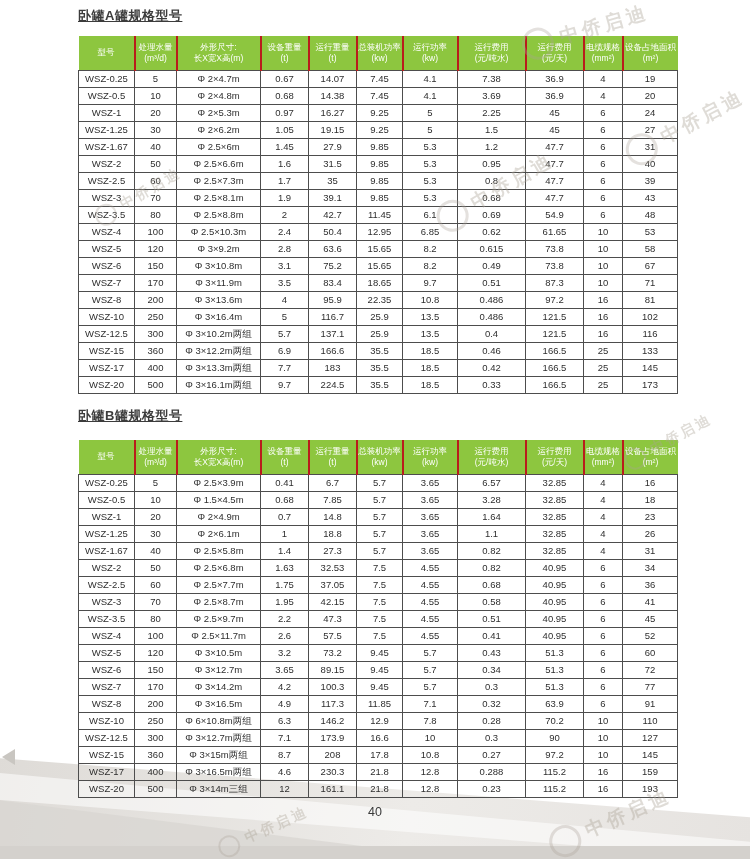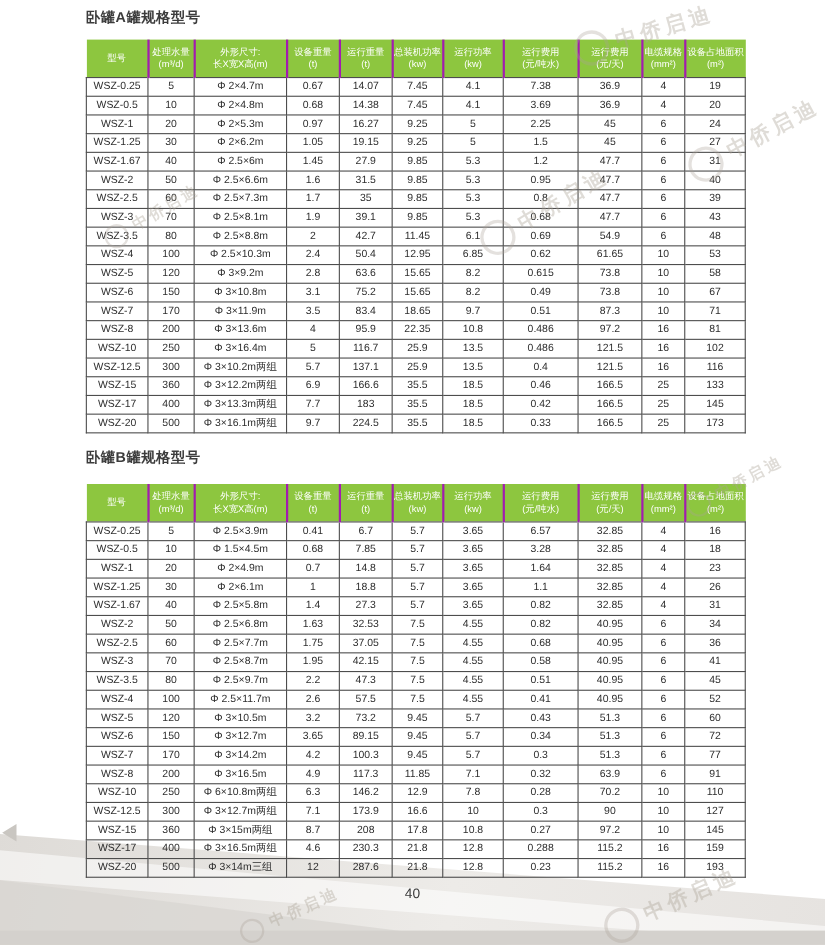--- a/index.html
+++ b/index.html
@@ -47,21 +47,21 @@
     display:inline-block; width:32px; height:32px; border-radius:50%;
     border:3px solid rgba(172,163,151,.32); flex:0 0 auto;
   }
   .wm .wm-text { font-size:19px; font-weight:bold; letter-spacing:4px; }
   .wm.small .wm-ring { width:22px; height:22px; border-width:2px; }
   .wm.small .wm-text { font-size:14px; letter-spacing:3px; }
 
   
   .section-title {
     position:absolute; left:78px; z-index:1;
-    font-size:13px; font-weight:bold; color:#3c3c3c; letter-spacing:.5px;
+    font-size:13px; font-weight:bold; color:#3c3c3c; letter-spacing:.5px;text-decoration:underline;
   }
   #title-a { top:7px; }
   #title-b { top:407px; }
   .page-number {
     position:absolute; top:805px; left:0; width:750px; z-index:1;
     text-align:center; font-size:12.5px; color:#3a3a3a;
   }
 
   
   .spec-table {
@@ -79,21 +79,21 @@
   .spec-table col.c7 { width:55px; }
   .spec-table col.c8 { width:68px; }
   .spec-table col.c9 { width:58px; }
   .spec-table col.c10 { width:39px; }
   .spec-table col.c11 { width:55px; }
 
   .spec-table th {
     background:#8dc63f; color:#ffffff; font-weight:normal;
     font-size:8.5px; line-height:11px; height:34px;
     text-align:center; vertical-align:middle; padding:2px 0;
-    border-left:2px solid #a21caf;
+    border-left:2px solid #b91c1c;
   }
   .spec-table th:first-child { border-left:none; }
   .spec-table td {
     border:1px solid #4d4d4d; background:transparent;
     height:17px; line-height:15px; padding:0 1px;
     font-size:9.5px; color:#2e2e2e; text-align:center; vertical-align:middle;
     white-space:nowrap; overflow:hidden;
   }
 </style>
 </head>
@@ -744,21 +744,21 @@
           <td>0.288</td>
           <td>115.2</td>
           <td>16</td>
           <td>159</td>
         </tr>
         <tr>
           <td>WSZ-20</td>
           <td>500</td>
           <td>Φ 3×14m三组</td>
           <td>12</td>
-          <td>287.6</td>
+          <td>161.1</td>
           <td>21.8</td>
           <td>12.8</td>
           <td>0.23</td>
           <td>115.2</td>
           <td>16</td>
           <td>193</td>
         </tr>
       </tbody>
   </table>
 

